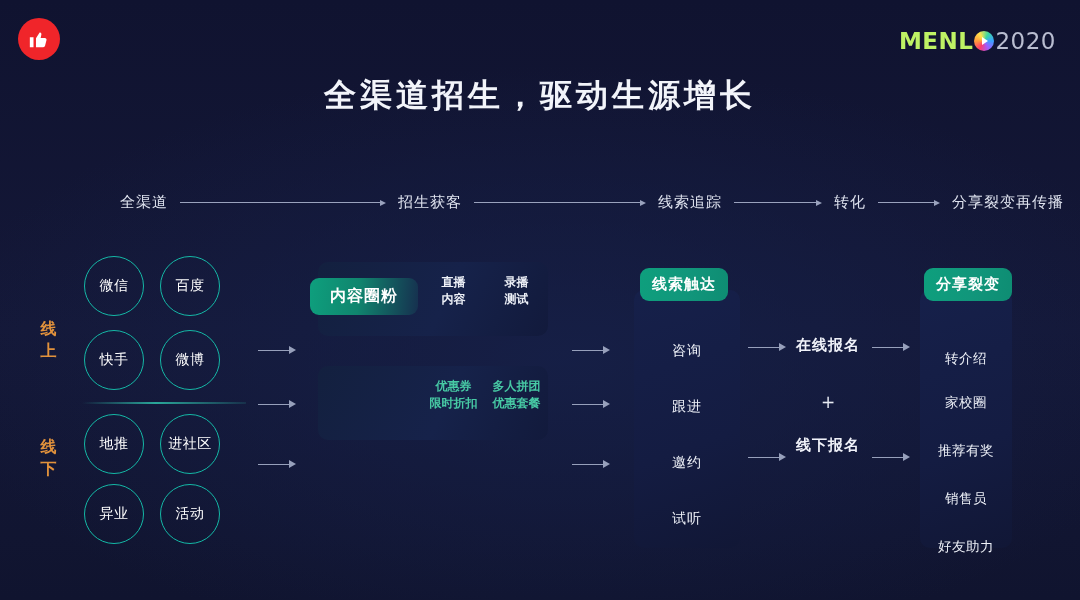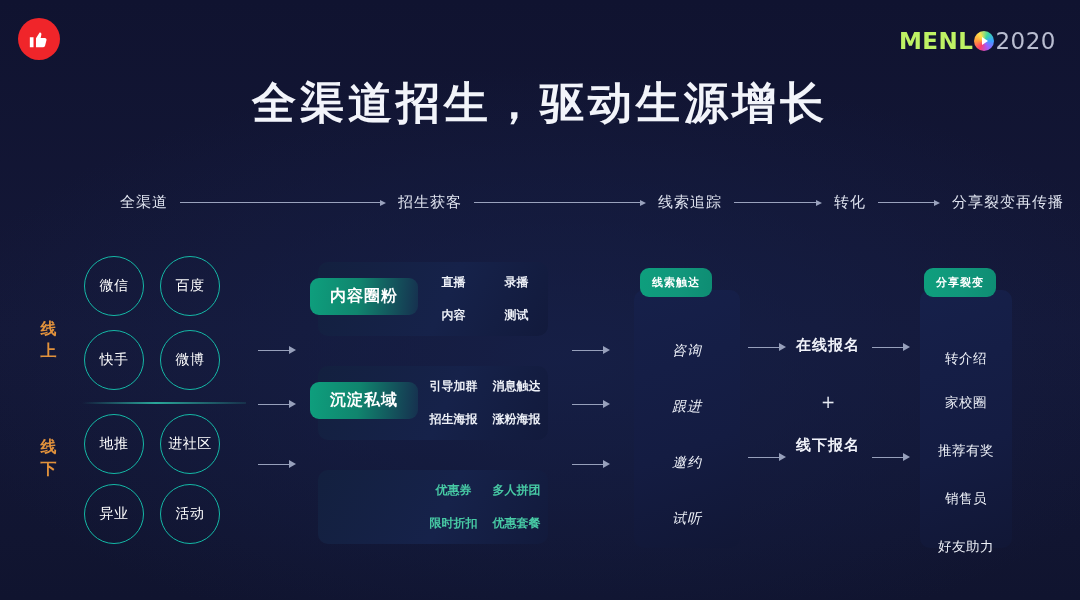--- a/index.html
+++ b/index.html
@@ -35,21 +35,21 @@
   }
   .menlo .play i{
     width:0;height:0;border-left:6px solid #fff;
     border-top:4px solid transparent;border-bottom:4px solid transparent;
     margin-left:2px; display:block;
   }
 
   
   .page-title{
     position:absolute; left:0; right:0; top:74px; text-align:center;
-    font-size:44px; font-weight:700; letter-spacing:4px; color:#f2f4fa;
+    font-size:32px; font-weight:700; letter-spacing:4px; color:#f2f4fa;
   }
 
   
   .flow-header{
     position:absolute; left:120px; top:193px; width:925px;
     display:flex; align-items:center; font-size:15px; color:#dfe3ef; font-weight:400;
   }
   .flow-label{ white-space:nowrap; letter-spacing:1px; }
   .flow-arrow{ flex:1; display:flex; align-items:center; margin:0 12px; min-width:34px; }
   .flow-arrow .ln{ flex:1; height:1px; background:#9aa2bd; }
@@ -108,38 +108,38 @@
   }
   .card + .card{ margin-top:30px; }
   .card-tag{
     position:absolute; left:-8px; top:16px;
     padding:8px 20px; border-radius:9px; font-size:16px; font-weight:700;
     color:#ffffff; letter-spacing:1px; white-space:nowrap;
     background:linear-gradient(95deg,#0e9f7d 0%,#10856e 45%,#16304f 100%);
   }
   .card-items{
     position:absolute; left:104px; top:12px; width:126px;
-    display:grid; grid-template-columns:1fr 1fr; row-gap:16px;
+    display:grid; grid-template-columns:1fr 1fr; 
     font-size:12px; font-weight:700; text-align:center; color:#eef1f8;
   }
   .card-items.green{ color:#47c9a4; }
 
   
   .panel{
     position:absolute; border-radius:10px;
     background:linear-gradient(160deg,#16204a 0%,#141c42 60%,#111736 100%);
   }
   .panel-tag{
     position:absolute; padding:7px 12px; border-radius:9px;
-    font-size:11px; font-weight:700; color:#ffffff; letter-spacing:1px; white-space:nowrap;
+    font-size:15px; font-weight:700; color:#ffffff; letter-spacing:1px; white-space:nowrap;
     background:linear-gradient(95deg,#0e9f7d 0%,#11967b 55%,#0e8d73 100%);
   }
   .panel-item{
     position:absolute; width:100%; text-align:center;
-    font-size:14px; color:#eef1f8; letter-spacing:1px;font-style:italic;
+    font-size:14px; color:#eef1f8; letter-spacing:1px;
   }
 
   .leads{ left:634px; top:50px; width:106px; height:258px; }
   .leads-tag{ left:640px; top:28px; }
 
   
   .conv{ position:absolute; left:790px; top:0; width:76px; }
   .conv-text{
     position:absolute; width:76px; text-align:center;
     font-size:15px; color:#f0f2f9; letter-spacing:1px; font-weight:600;
@@ -246,29 +246,20 @@
     <div class="card">
       <span class="card-tag">内容圈粉</span>
       <div class="card-items">
         <span>直播</span>
         <span>录播</span>
         <span>内容</span>
         <span>测试</span>
       </div>
     </div>
     <div class="card">
-      <span class="card-tag">沉淀私域</span>
-      <div class="card-items">
-        <span>引导加群</span>
-        <span>消息触达</span>
-        <span>招生海报</span>
-        <span>涨粉海报</span>
-      </div>
-    </div>
-    <div class="card">
       <div class="card-items green">
         <span>优惠券</span>
         <span>多人拼团</span>
         <span>限时折扣</span>
         <span>优惠套餐</span>
       </div>
     </div>
   </div>
 
   <div class="arrow" style="left:572px; top:106px;">

